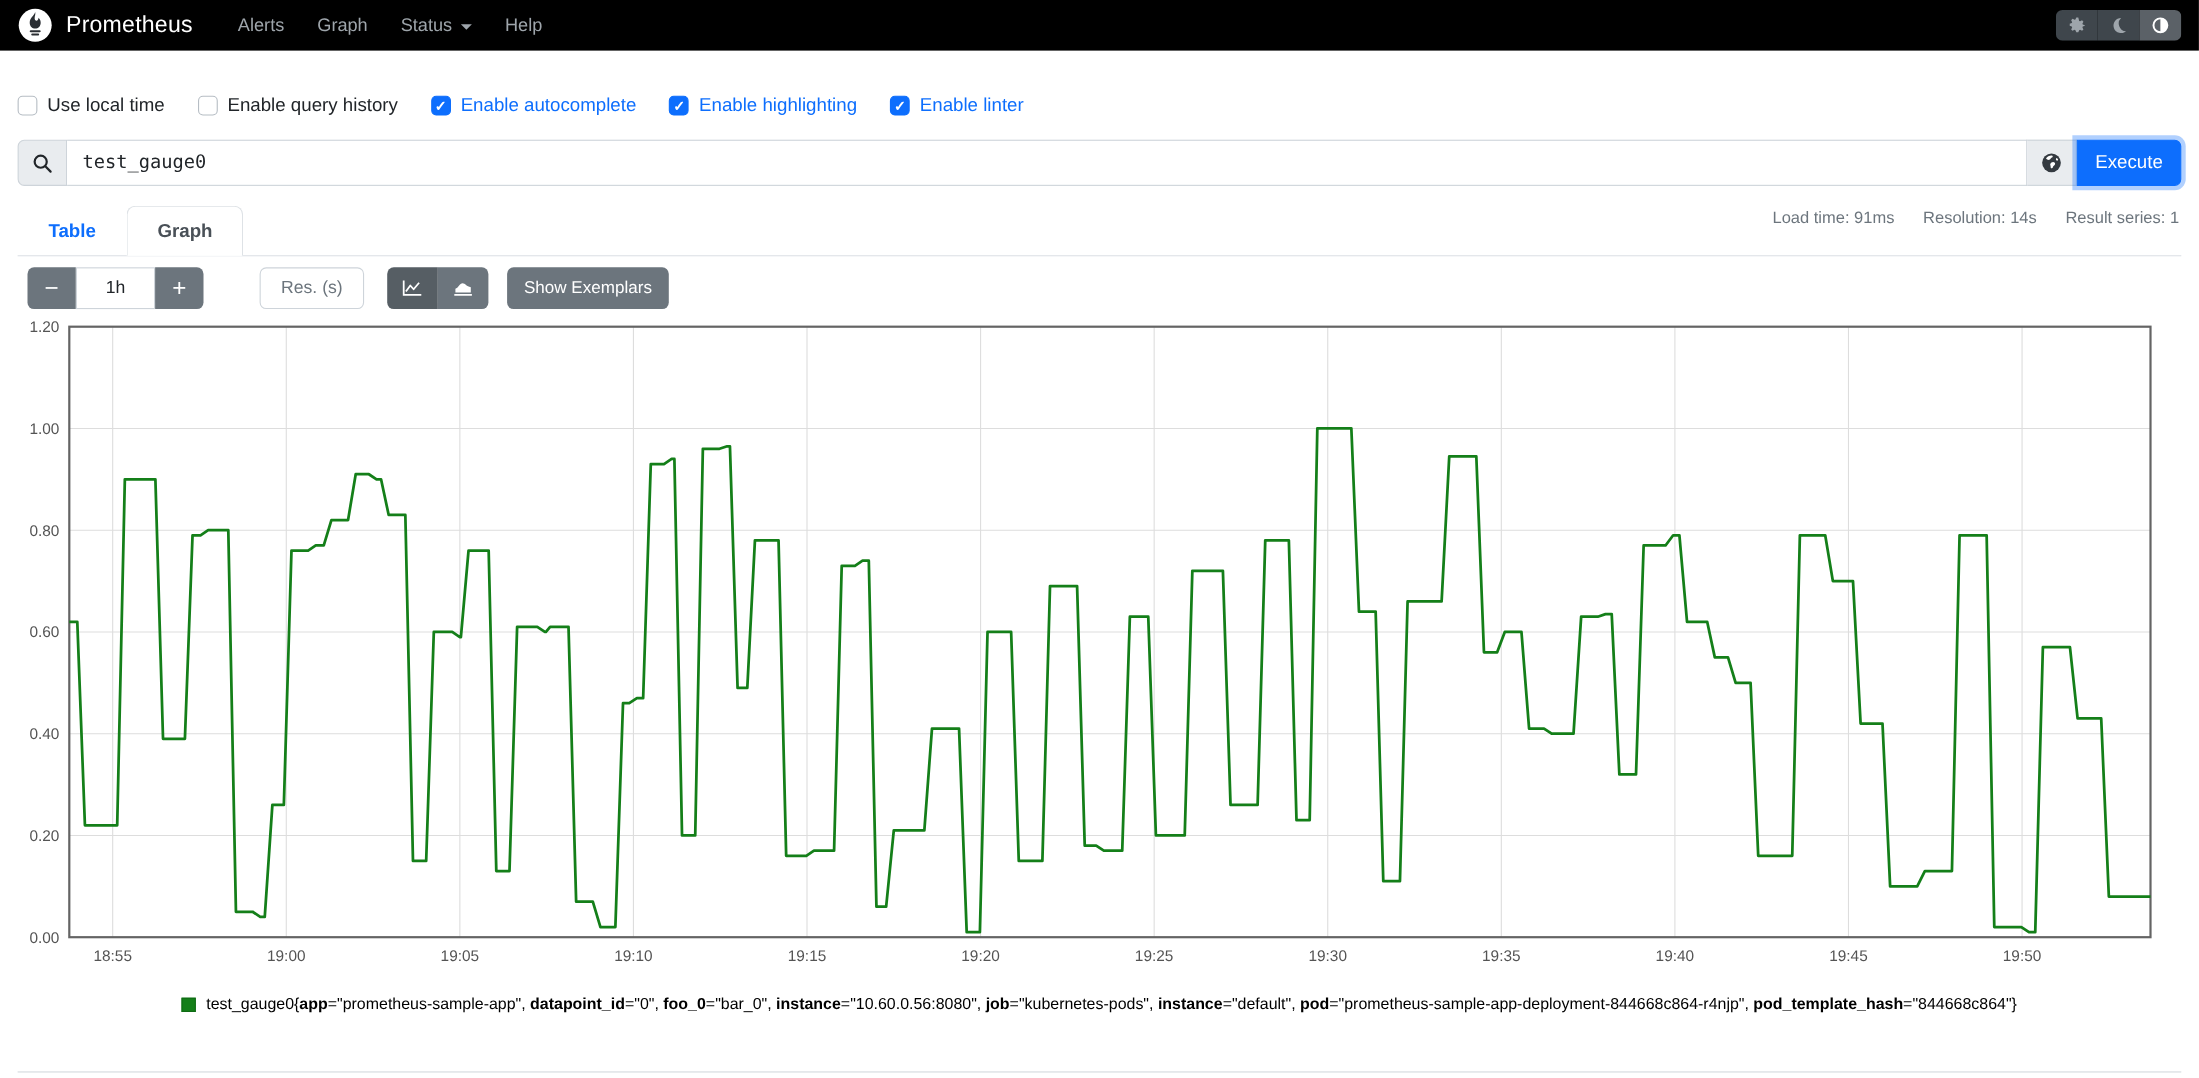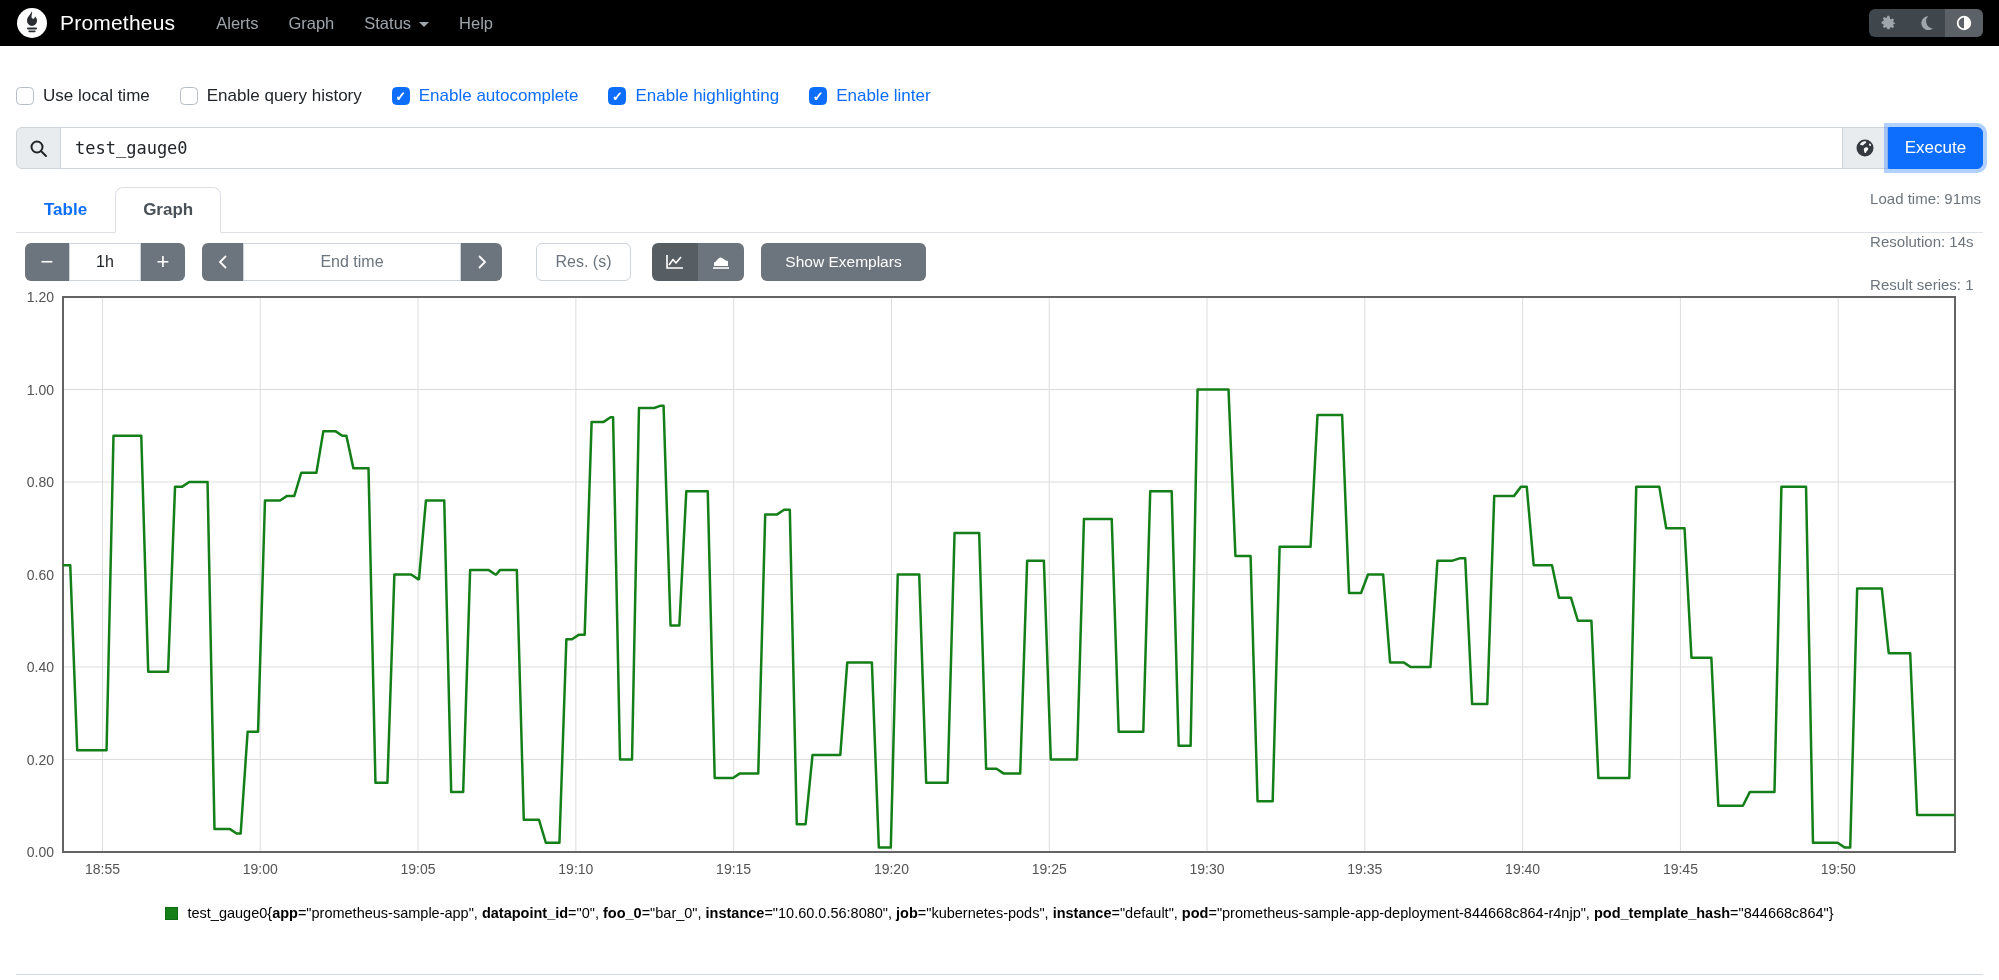--- a/index.html
+++ b/index.html
@@ -47,21 +47,21 @@
                  border-radius:0 6px 6px 0; font-size:17px; cursor:pointer;
                  font-family:"Liberation Sans", sans-serif;
                  box-shadow:0 0 0 4px rgba(13,110,253,.32); position:relative; z-index:2; }
 
   
   .tabbar { position:absolute; top:186px; left:16px; width:1967px; height:47px;
             border-bottom:1px solid #dee2e6; display:flex; align-items:flex-end;font-weight:bold; }
   .tab { font-size:17px; padding:12px 27px; cursor:pointer; border:1px solid transparent;
          border-radius:8px 8px 0 0; margin-bottom:-1px; color:#0d6efd; }
   .tab.active { color:#495057; background:#fff; border-color:#dee2e6 #dee2e6 #fff; cursor:default; }
-  .stats { position:absolute; top:190px; right:18px; display:flex; gap:26px;flex-direction:column; }
+  .stats { position:absolute; top:190px; right:18px; display:flex; gap:26px; }
   .stat { color:#6c757d; font-size:15px; }
 
   
   .controls { position:absolute; top:243px; left:25px; display:flex; align-items:center; height:38px; }
   .btn { background:#6c757d; color:#fff; border:none; cursor:pointer; height:38px;
          display:flex; align-items:center; justify-content:center;
          font-family:"Liberation Sans", sans-serif; }
   .btn.dark { background:#565e64; }
   .grp { display:flex; height:38px; }
   .grp .btn:first-child { border-radius:6px 0 0 6px; }
@@ -69,21 +69,21 @@
   .ctl-input { border:1px solid #ced4da; height:38px; text-align:center; font-size:16px;
                color:#212529; outline:none; font-family:"Liberation Sans", sans-serif; }
   .ctl-input::placeholder { color:#6c757d; }
   .sign-btn { width:44px; font-size:22px; }
   .chev-btn { width:41px; }
   .range-input { width:72px; }
   .endtime-input { width:218px; }
   .res-input { width:95px; border-radius:6px; margin-left:34px; }
   .mode-grp { margin-left:21px; }
   .mode-btn { width:46px; }
-  .exemplars-btn { margin-left:17px; width:165px; font-size:15.5px; border-radius:6px; }
+  .exemplars-btn { margin-left:17px; width:147px; font-size:15.5px; border-radius:6px; }
   .sep { width:17px; }
 
   
   #chart-layer { position:absolute; top:0; left:0; width:1999px; height:980px; pointer-events:none; }
   .legend { position:absolute; top:905px; left:0; width:1999px; display:flex;
             justify-content:center; align-items:center; gap:9px; }
   .legend-swatch { width:13px; height:13px; border:1px solid #0f6b14; flex:0 0 auto; }
   .legend-text { font-size:14.5px; color:#000; white-space:nowrap; }
   .bottom-divider { position:absolute; top:974px; left:16px; width:1967px; height:0;
                     border-top:1px solid #d4d9de; }
@@ -182,33 +182,20 @@
   <span class="stat">Result series: 1</span>
 </div>
 
 <div class="controls">
   <div class="grp">
     <button class="btn sign-btn">−</button>
     <input class="ctl-input range-input" value="1h" style="">
     <button class="btn sign-btn">+</button>
   </div>
   <div class="sep"></div>
-  <div class="grp">
-    <button class="btn chev-btn">
-      <svg width="16" height="16" viewBox="0 0 16 16">
-        <path d="M10.5 2.5 5 8l5.5 5.5" fill="none" stroke="#fff" stroke-width="1.8" stroke-linecap="round"></path>
-      </svg>
-    </button>
-    <input class="ctl-input endtime-input" placeholder="End time" style="">
-    <button class="btn chev-btn">
-      <svg width="16" height="16" viewBox="0 0 16 16">
-        <path d="M5.5 2.5 11 8l-5.5 5.5" fill="none" stroke="#fff" stroke-width="1.8" stroke-linecap="round"></path>
-      </svg>
-    </button>
-  </div>
   <input class="ctl-input res-input" placeholder="Res. (s)" style="">
   <div class="grp mode-grp">
     <button class="btn mode-btn dark" id="mode-line">
       <svg width="20" height="16" viewBox="0 0 20 16">
         <path d="M2 1v13h16" fill="none" stroke="#fff" stroke-width="1.6"></path>
         <path d="M4 11l4-5.5 3 3.5 5-6" fill="none" stroke="#fff" stroke-width="1.6" stroke-linejoin="round"></path>
       </svg>
     </button>
     <button class="btn mode-btn" id="mode-area">
       <svg width="20" height="16" viewBox="0 0 20 16">

